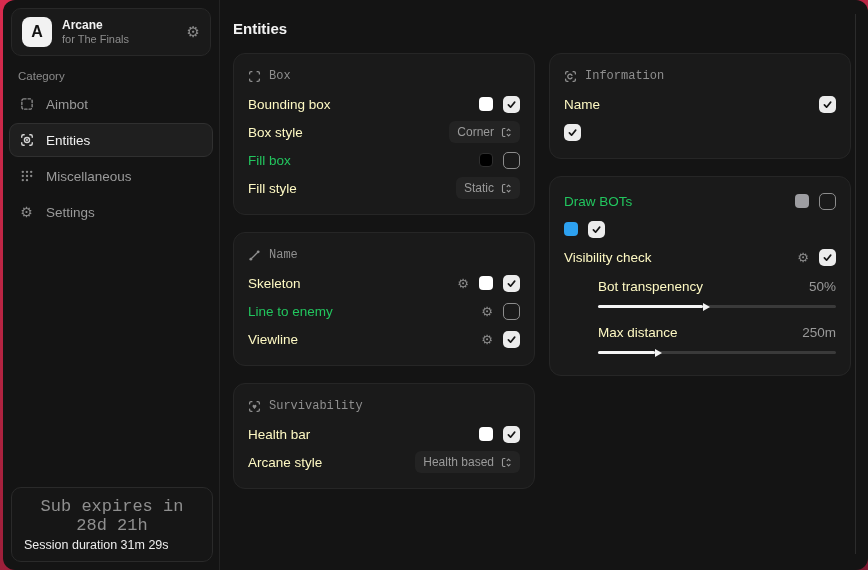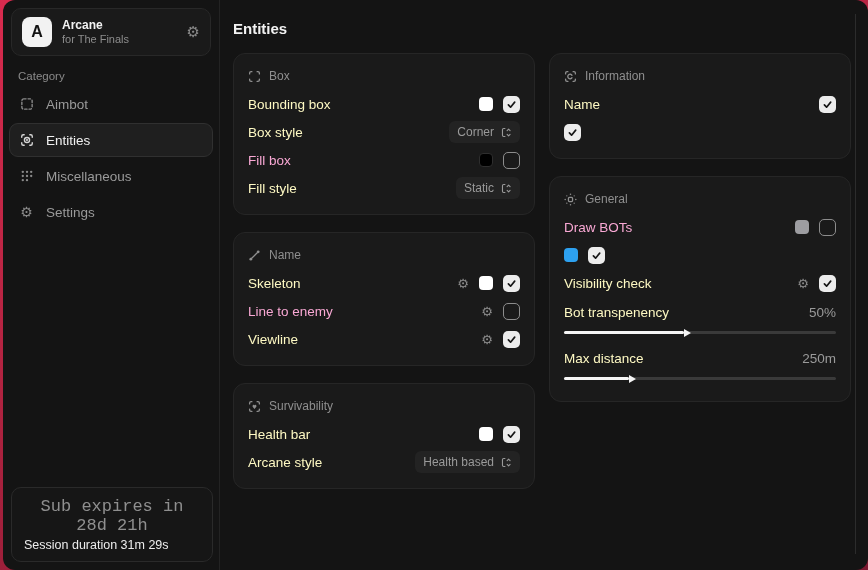--- a/index.html
+++ b/index.html
@@ -49,40 +49,40 @@
   .main{flex:1;position:relative;padding:18px 17px 0 13px;box-sizing:border-box;}
   .page-title{color:#f2f2f2;font-size:15px;font-weight:700;margin:2px 0 16px 0;}
   .cols{display:flex;gap:14px;align-items:flex-start;}
   .col{display:flex;flex-direction:column;gap:17px;width:302px;flex:0 0 302px;}
   .card{
     background:#1a1a1a;border:1px solid #262626;border-radius:12px;
     padding:10px 14px 12px 14px;box-sizing:border-box;
   }
   .card-head{display:flex;align-items:center;gap:8px;height:24px;margin-bottom:2px;}
   .card-head .h-icon{color:#8f8f8f;display:flex;align-items:center;}
-  .card-title{font-family:Liberation Sans, sans-serif;color:#8f8f8f;font-size:12px;}
+  .card-title{font-family:Liberation Mono, monospace;color:#8f8f8f;font-size:12px;}
   .row{display:flex;align-items:center;height:28px;}
   .row-label{flex:1;color:#fef9c3;font-size:13.5px;}
-  .row.dim .row-label{color:#f9a8d4;}
+  .row.dim .row-label{color:#22c55e;}
   .controls{display:flex;align-items:center;gap:10px;}
   .gear-btn{font-size:13px;cursor:pointer;display:flex;align-items:center;}
   .swatch{width:14px;height:14px;border-radius:4px;cursor:pointer;flex:0 0 14px;}
   .swatch.darkedge{border:1px solid #2e2e2e;box-sizing:border-box;}
   .checkbox{
     width:17px;height:17px;border-radius:5px;box-sizing:border-box;cursor:pointer;
     display:flex;align-items:center;justify-content:center;
   }
   .checkbox.checked{background:#ececec;}
   .checkbox.unchecked{border:1.5px solid #8c8c8c;background:transparent;}
   .dropdown{
     height:22px;background:#232323;border-radius:6px;display:flex;align-items:center;
     gap:7px;padding:0 8px;cursor:pointer;color:#9a9a9a;font-size:12px;
   }
   .dropdown .dd-icon{display:flex;align-items:center;color:#9a9a9a;}
-  .slider-group{padding:3px 0 6px 0;}
+  .slider-group{padding:3px 0 6px 0;margin-left:34px;}
   .slider-labels{display:flex;align-items:center;height:24px;}
   .slider-labels .row-label{flex:1;}
   .slider-value{color:#9a9a9a;font-size:13.5px;}
   .slider{position:relative;height:9px;margin-top:4px;cursor:pointer;}
   .slider-track{position:absolute;left:0;right:0;top:3px;height:3px;background:#3a3a3a;border-radius:2px;}
   .slider-fill{position:absolute;left:0;top:3px;height:3px;background:#f5f5f5;border-radius:2px;}
   .slider-thumb{
     position:absolute;top:0.5px;width:0;height:0;
     border-top:4px solid transparent;border-bottom:4px solid transparent;
     border-left:7px solid #f5f5f5;
@@ -322,38 +322,20 @@
               <div class="controls">
                 <span class="checkbox checked">
                   <svg width="11" height="11" viewBox="0 0 12 12">
                     <path d="M2.6 6.4 L5 8.9 L9.5 3.4" stroke="#161616" stroke-width="1.8" fill="none" stroke-linecap="round" stroke-linejoin="round"></path>
                   </svg>
                 </span>
               </div>
             </div>
           </section>
           <section class="card">
-            <div class="card-head">
-              <span class="h-icon">
-                <svg width="13" height="13" viewBox="0 0 12 12">
-                  <rect x="4.1" y="4.1" width="3.8" height="3.8" rx="0.9" stroke="currentColor" fill="none" stroke-width="1.2" stroke-linecap="round" stroke-linejoin="round"></rect>
-                  <g fill="currentColor">
-                    <circle cx="6" cy="1.1" r="0.7"></circle>
-                    <circle cx="6" cy="10.9" r="0.7"></circle>
-                    <circle cx="1.1" cy="6" r="0.7"></circle>
-                    <circle cx="10.9" cy="6" r="0.7"></circle>
-                    <circle cx="2.6" cy="2.6" r="0.6"></circle>
-                    <circle cx="9.4" cy="2.6" r="0.6"></circle>
-                    <circle cx="2.6" cy="9.4" r="0.6"></circle>
-                    <circle cx="9.4" cy="9.4" r="0.6"></circle>
-                  </g>
-                </svg>
-              </span>
-              <span class="card-title">General</span>
-            </div>
             <div class="row dim">
               <span class="row-label">Draw BOTs</span>
               <div class="controls">
                 <span class="swatch" style="background: rgb(157, 157, 161);"></span>
                 <span class="checkbox unchecked"></span>
               </div>
             </div>
             <div class="row">
               <div class="controls">
                 <span class="swatch" style="background: rgb(45, 161, 240);"></span>

